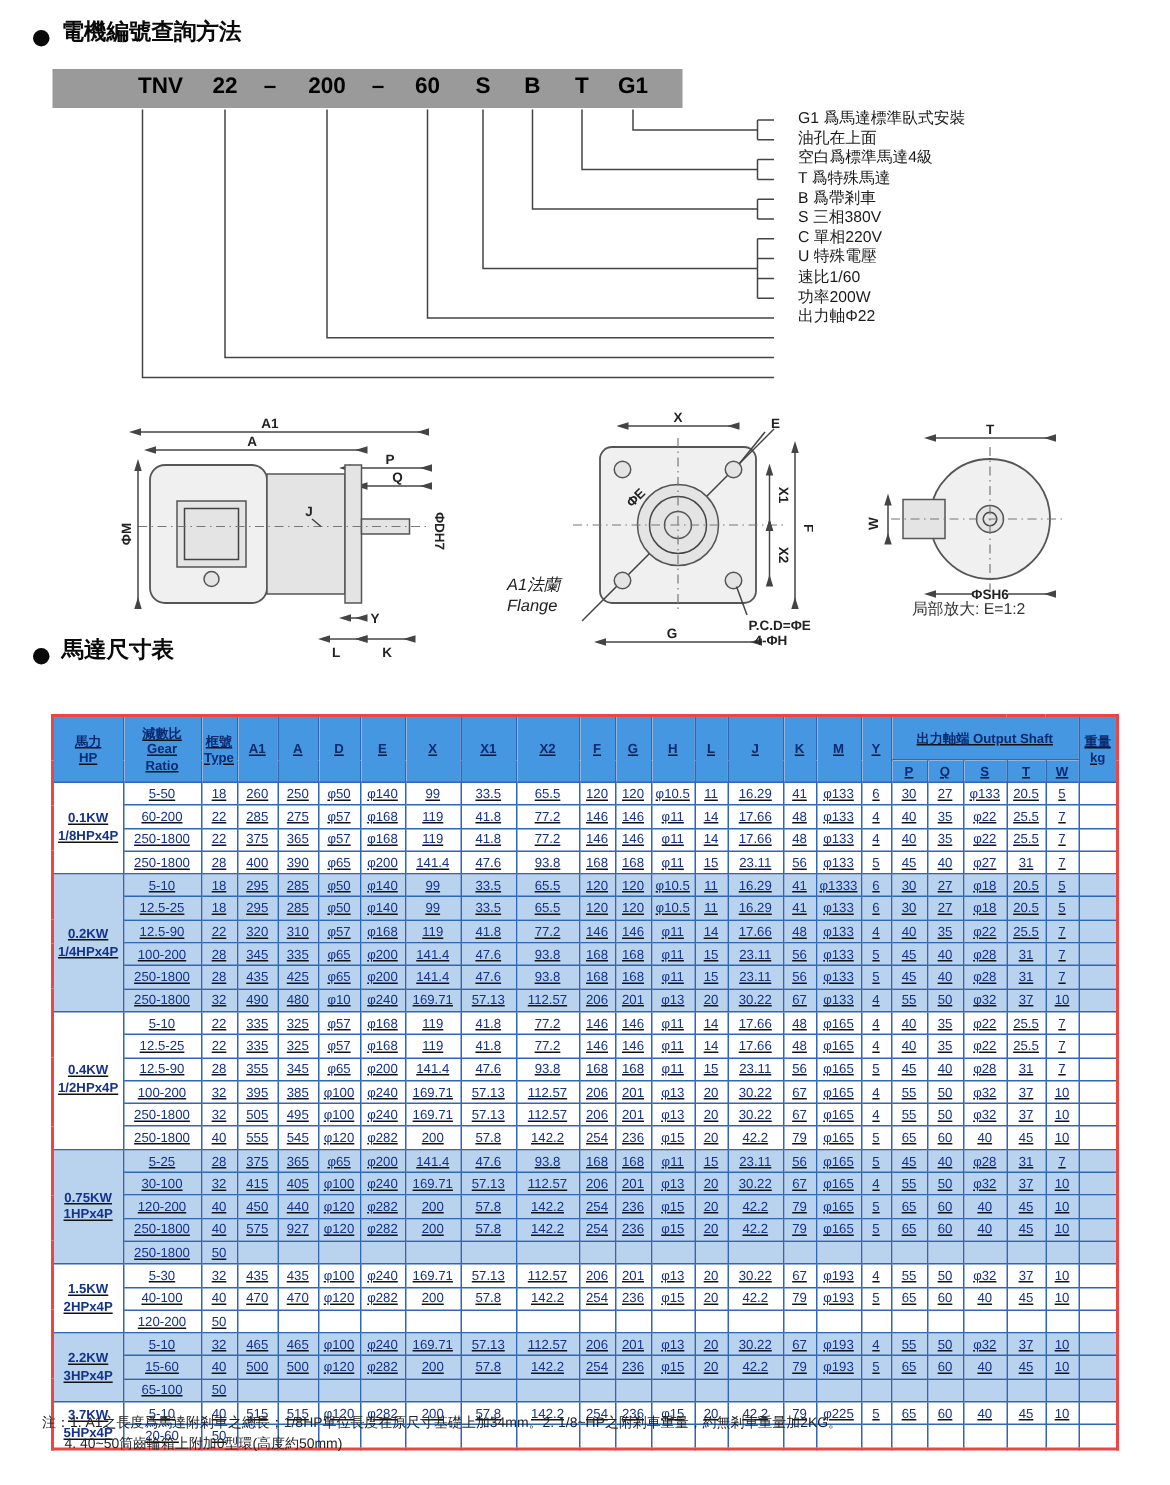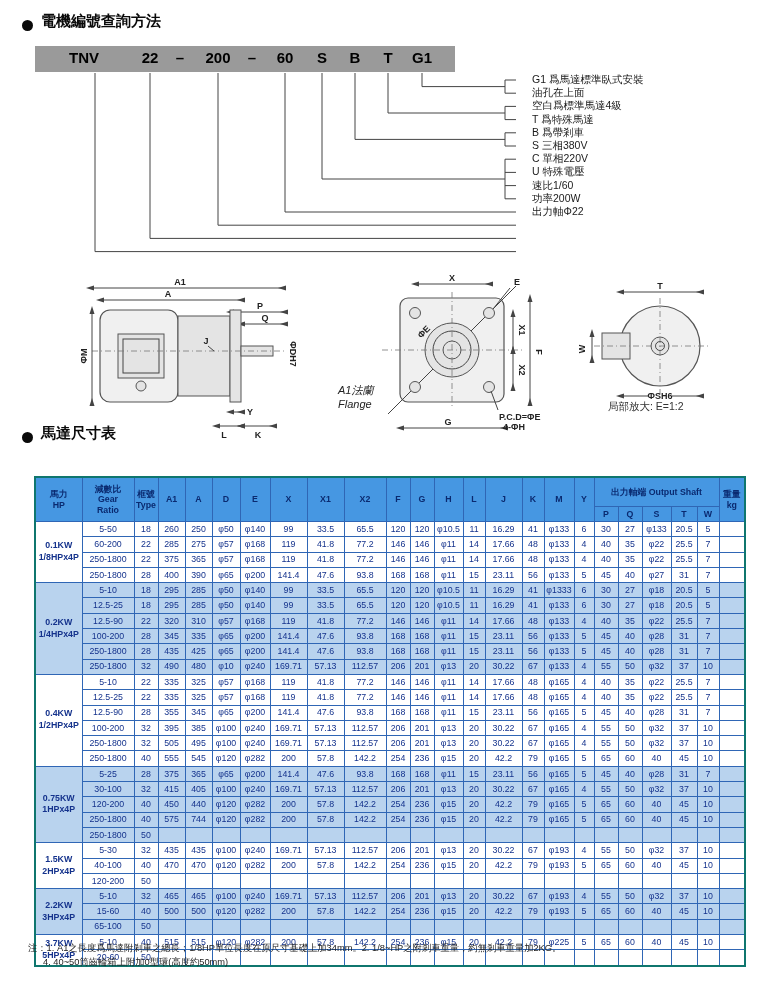--- a/index.html
+++ b/index.html
@@ -8,35 +8,35 @@
     font-family:"Liberation Sans","DejaVu Sans",sans-serif;color:#111;
   }
   .abs{position:absolute;}
   
   .sec-title{display:flex;align-items:flex-end;gap:8px;font-size:15px;font-weight:bold;color:#0a0a0a;}
   .dot{width:11px;height:11px;border-radius:50%;background:#0a0a0a;flex:0 0 auto;}
   
   .code-bar{left:35px;top:46px;width:420px;height:26px;background:#9a9a9a;}
   .code-bar .seg{position:absolute;top:3px;width:48px;margin-left:-24px;text-align:center;
     font-size:15px;font-weight:bold;color:#000;}
-  .seg0{left:49px}.seg1{left:115px}.seg2{left:145px}.seg3{left:183px}.seg4{left:217px}
+  .seg0{left:72px}.seg1{left:115px}.seg2{left:145px}.seg3{left:183px}.seg4{left:217px}
   .seg5{left:250px}.seg6{left:287px}.seg7{left:320px}.seg8{left:353px}.seg9{left:387px}
   
   .code-labels{left:520px;top:73px;width:250px;margin-left:12px;}
   .code-label{height:13.2px;line-height:13.2px;font-size:10.5px;color:#1a1a1a;white-space:nowrap;}
   svg.lines{left:0;top:0;pointer-events:none;}
   
   .drawing text{font-size:9px;font-weight:bold;fill:#222;}
   .drawing .thin{stroke:#444;stroke-width:1;fill:none;}
   .drawing .part{stroke:#555;stroke-width:1.2;fill:#f0f0f0;}
   .drawing .part2{stroke:#555;stroke-width:1;fill:#e4e4e4;}
   .drawing .cl{stroke:#777;stroke-width:0.8;stroke-dasharray:6 3 1 3;fill:none;}
   .caption{font-size:11px;color:#222;line-height:1.25;}
   
-  table.dims{border-collapse:collapse;table-layout:fixed;width:712px;border:2px solid #0f766e;}
+  table.dims{border-collapse:collapse;table-layout:fixed;width:712px;border:2px solid #ef4444;text-decoration:underline;}
   table.dims th,table.dims td{border:1px solid #2f66b5;text-align:center;vertical-align:middle;
     padding:0;overflow:hidden;font-size:8.8px;color:#14328c;}
   table.dims thead th{background:#4697e2;color:#0a2a70;font-weight:bold;white-space:pre-line;line-height:1.15;}
   table.dims thead tr.h1 th{height:28px;}
   table.dims thead tr.h2 th{height:14px;}
   table.dims tbody td{background:#ffffff;height:14.3px;line-height:1;}
   table.dims tbody tr.shade td{background:#b9d3ee;}
   table.dims td.power{white-space:pre-line;font-weight:bold;line-height:1.35;}
   
   .notes{left:28px;top:941px;font-size:9.3px;color:#222;line-height:1.55;width:730px;}
@@ -731,21 +731,21 @@
         <td>60</td>
         <td>40</td>
         <td>45</td>
         <td>10</td>
         <td></td>
       </tr>
       <tr class="shade">
         <td>250-1800</td>
         <td>40</td>
         <td>575</td>
-        <td>744</td>
+        <td>927</td>
         <td>φ120</td>
         <td>φ282</td>
         <td>200</td>
         <td>57.8</td>
         <td>142.2</td>
         <td>254</td>
         <td>236</td>
         <td>φ15</td>
         <td>20</td>
         <td>42.2</td>

